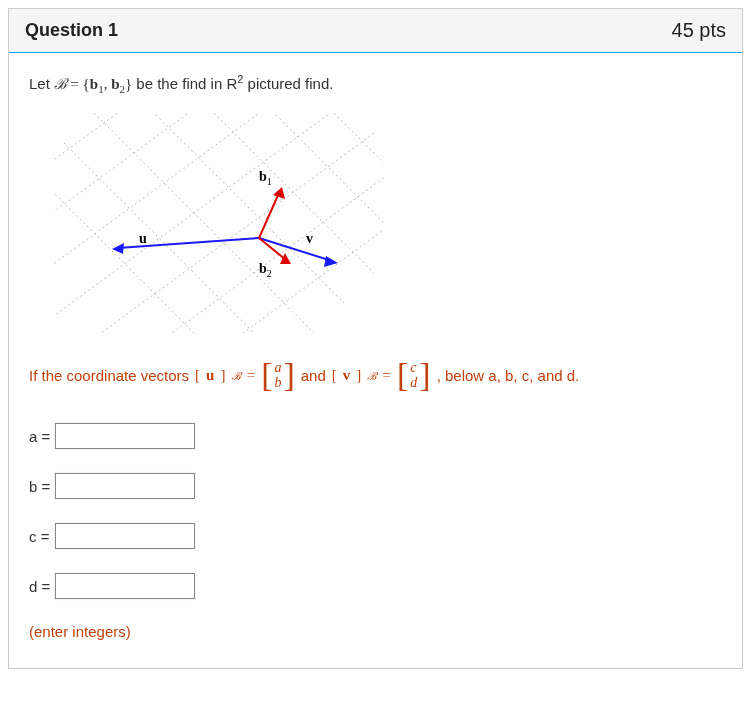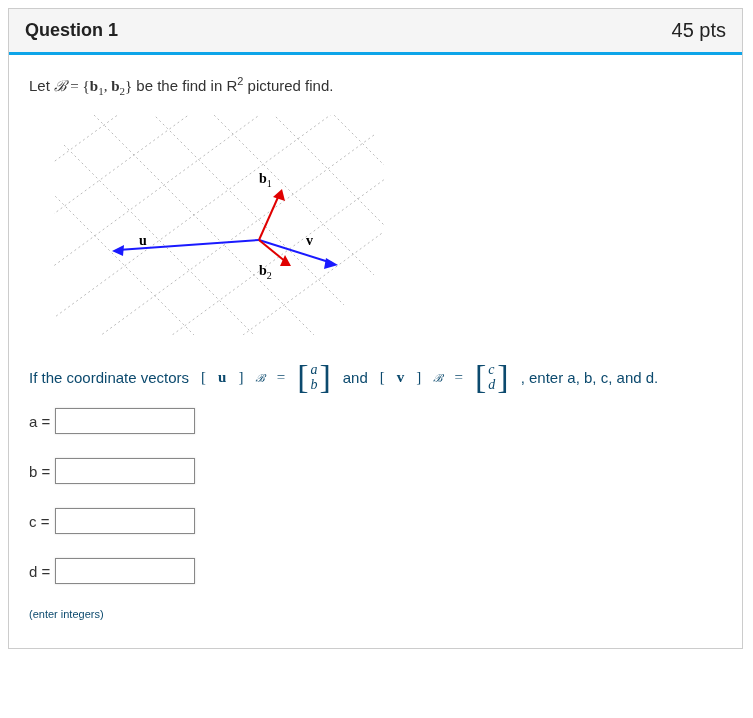--- a/index.html
+++ b/index.html
@@ -13,21 +13,21 @@
     .card {
       border: 1px solid #ccc;
       width: 735px;
       background: #fff;
     }
     .header {
       display: flex;
       justify-content: space-between;
       align-items: center;
       background: #f5f5f5;
-      border-bottom: 3px solid #0ea5e9;
+      border-bottom: 1px solid #0ea5e9;
       padding: 10px 16px;
     }
     .title {
       font-weight: 700;
       font-size: 18px;
       color: #222;
     }
     .pts {
       font-size: 20px;
       color: #222;
@@ -43,26 +43,26 @@
     }
     .math-i { font-style: italic; font-family: "Times New Roman", serif; }
     .math-b { font-weight: 700; font-family: "Times New Roman", serif; }
     .math { font-family: "Times New Roman", serif; }
     .plot-container {
       margin-left: 25px;
       margin-bottom: 22px;
     }
     .eq-line {
       font-size: 15px;
-      color: #0c4a6e;
-      margin-bottom: 15px;
+      color: #c2410c;
+      margin-bottom: 32px;
       display: flex;
       align-items: center;
       flex-wrap: wrap;
-      gap: 12px;
+      gap: 6px;
     }
     .bracket {
       display: inline-flex;
       align-items: center;
       font-family: "Times New Roman", serif;
     }
     .bracket-l, .bracket-r {
       font-size: 34px;
       line-height: 32px;
       font-weight: 300;
@@ -90,22 +90,22 @@
     }
     .field-row input {
       border: 1px solid #888;
       height: 26px;
       width: 140px;
       padding: 2px 6px;
       font-size: 14px;
       box-shadow: 0 0 2px rgba(0,0,0,0.15);
     }
     .hint {
-      font-size: 11px;
-      color: #0c4a6e;
+      font-size: 15px;
+      color: #c2410c;
       margin-top: 4px;
     }
     sub { font-size: 11px; }
     sup { font-size: 11px; }
     .sub-b { font-size: 11px; font-style: italic; font-family: "Times New Roman", serif;}
   </style>
 </head>
 <body>
 
 <div class="card">
@@ -191,21 +191,21 @@
         <span class="sub-b" style="vertical-align:sub">ℬ</span>
       <span class="math"> = </span>
       <span class="bracket">
         <span class="bracket-l">[</span>
         <span class="bracket-col">
             <span>c</span>
             <span>d</span>
           </span>
         <span class="bracket-r">]</span>
       </span>
-      <span>, enter a, b, c, and d.</span>
+      <span>, below a, b, c, and d.</span>
     </div>
 
     <div class="field-row">
       <label>a =</label>
       <input type="text" style="">
     </div>
     <div class="field-row">
       <label>b =</label>
       <input type="text" style="">
     </div>

